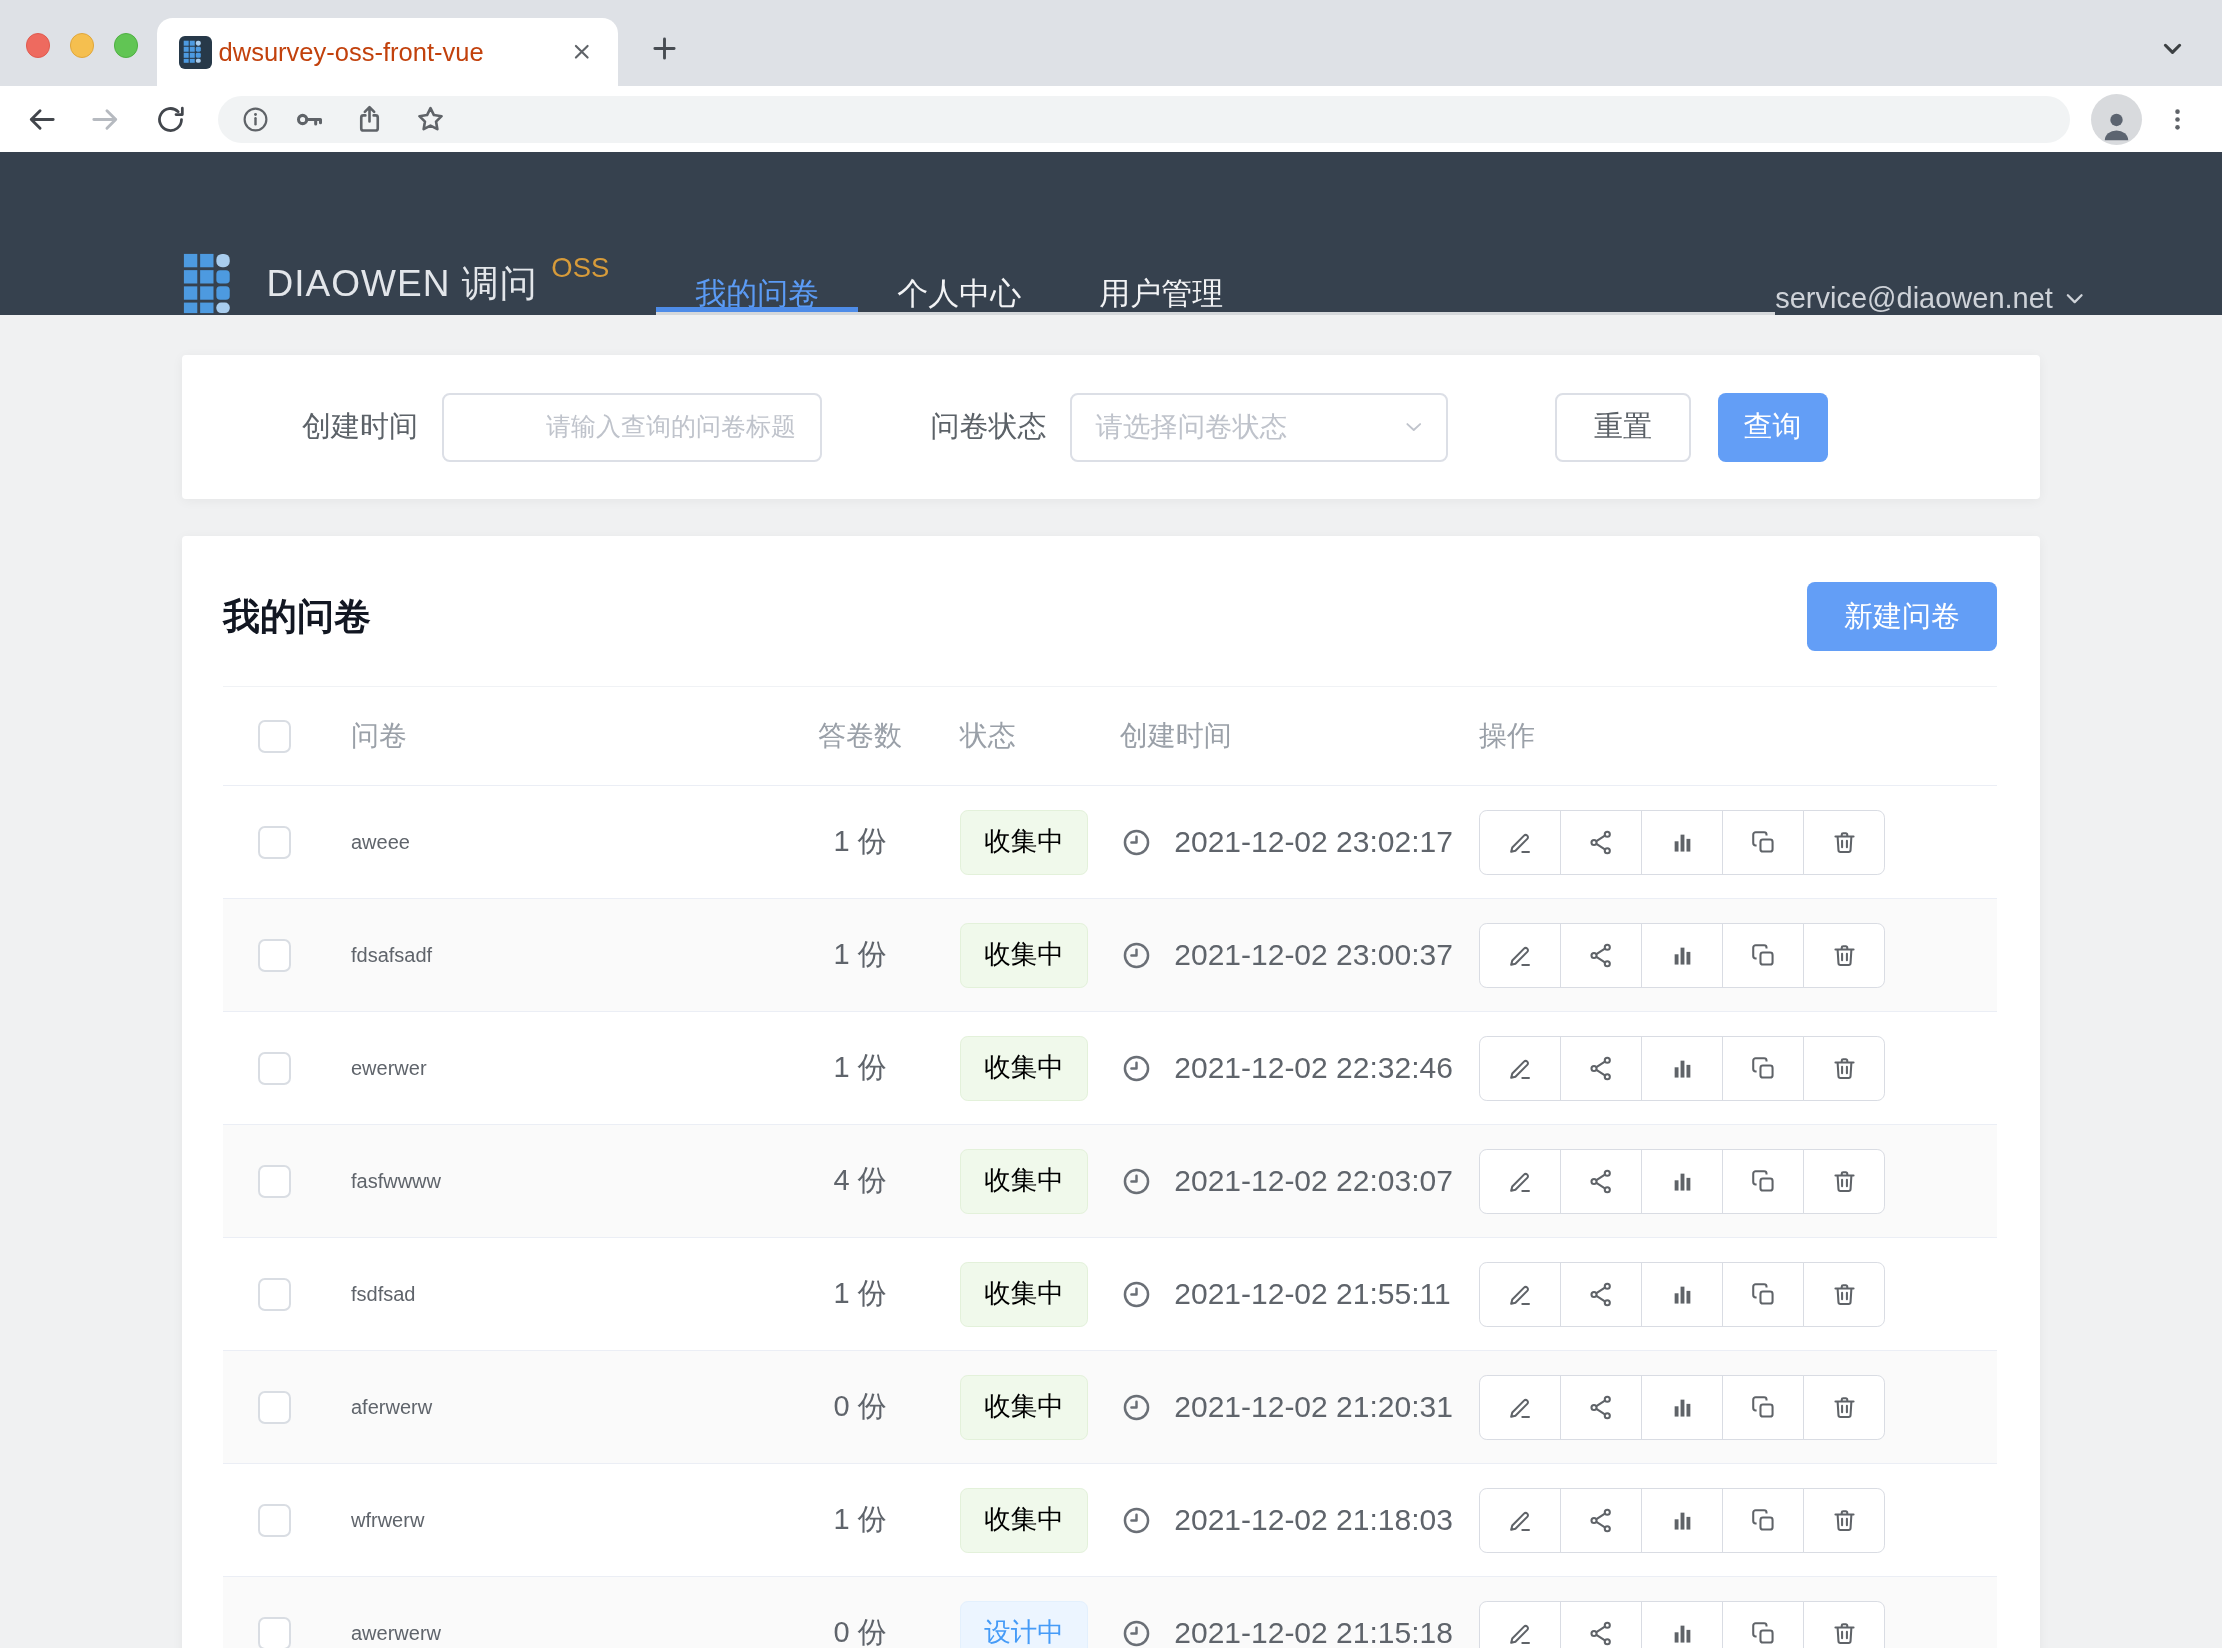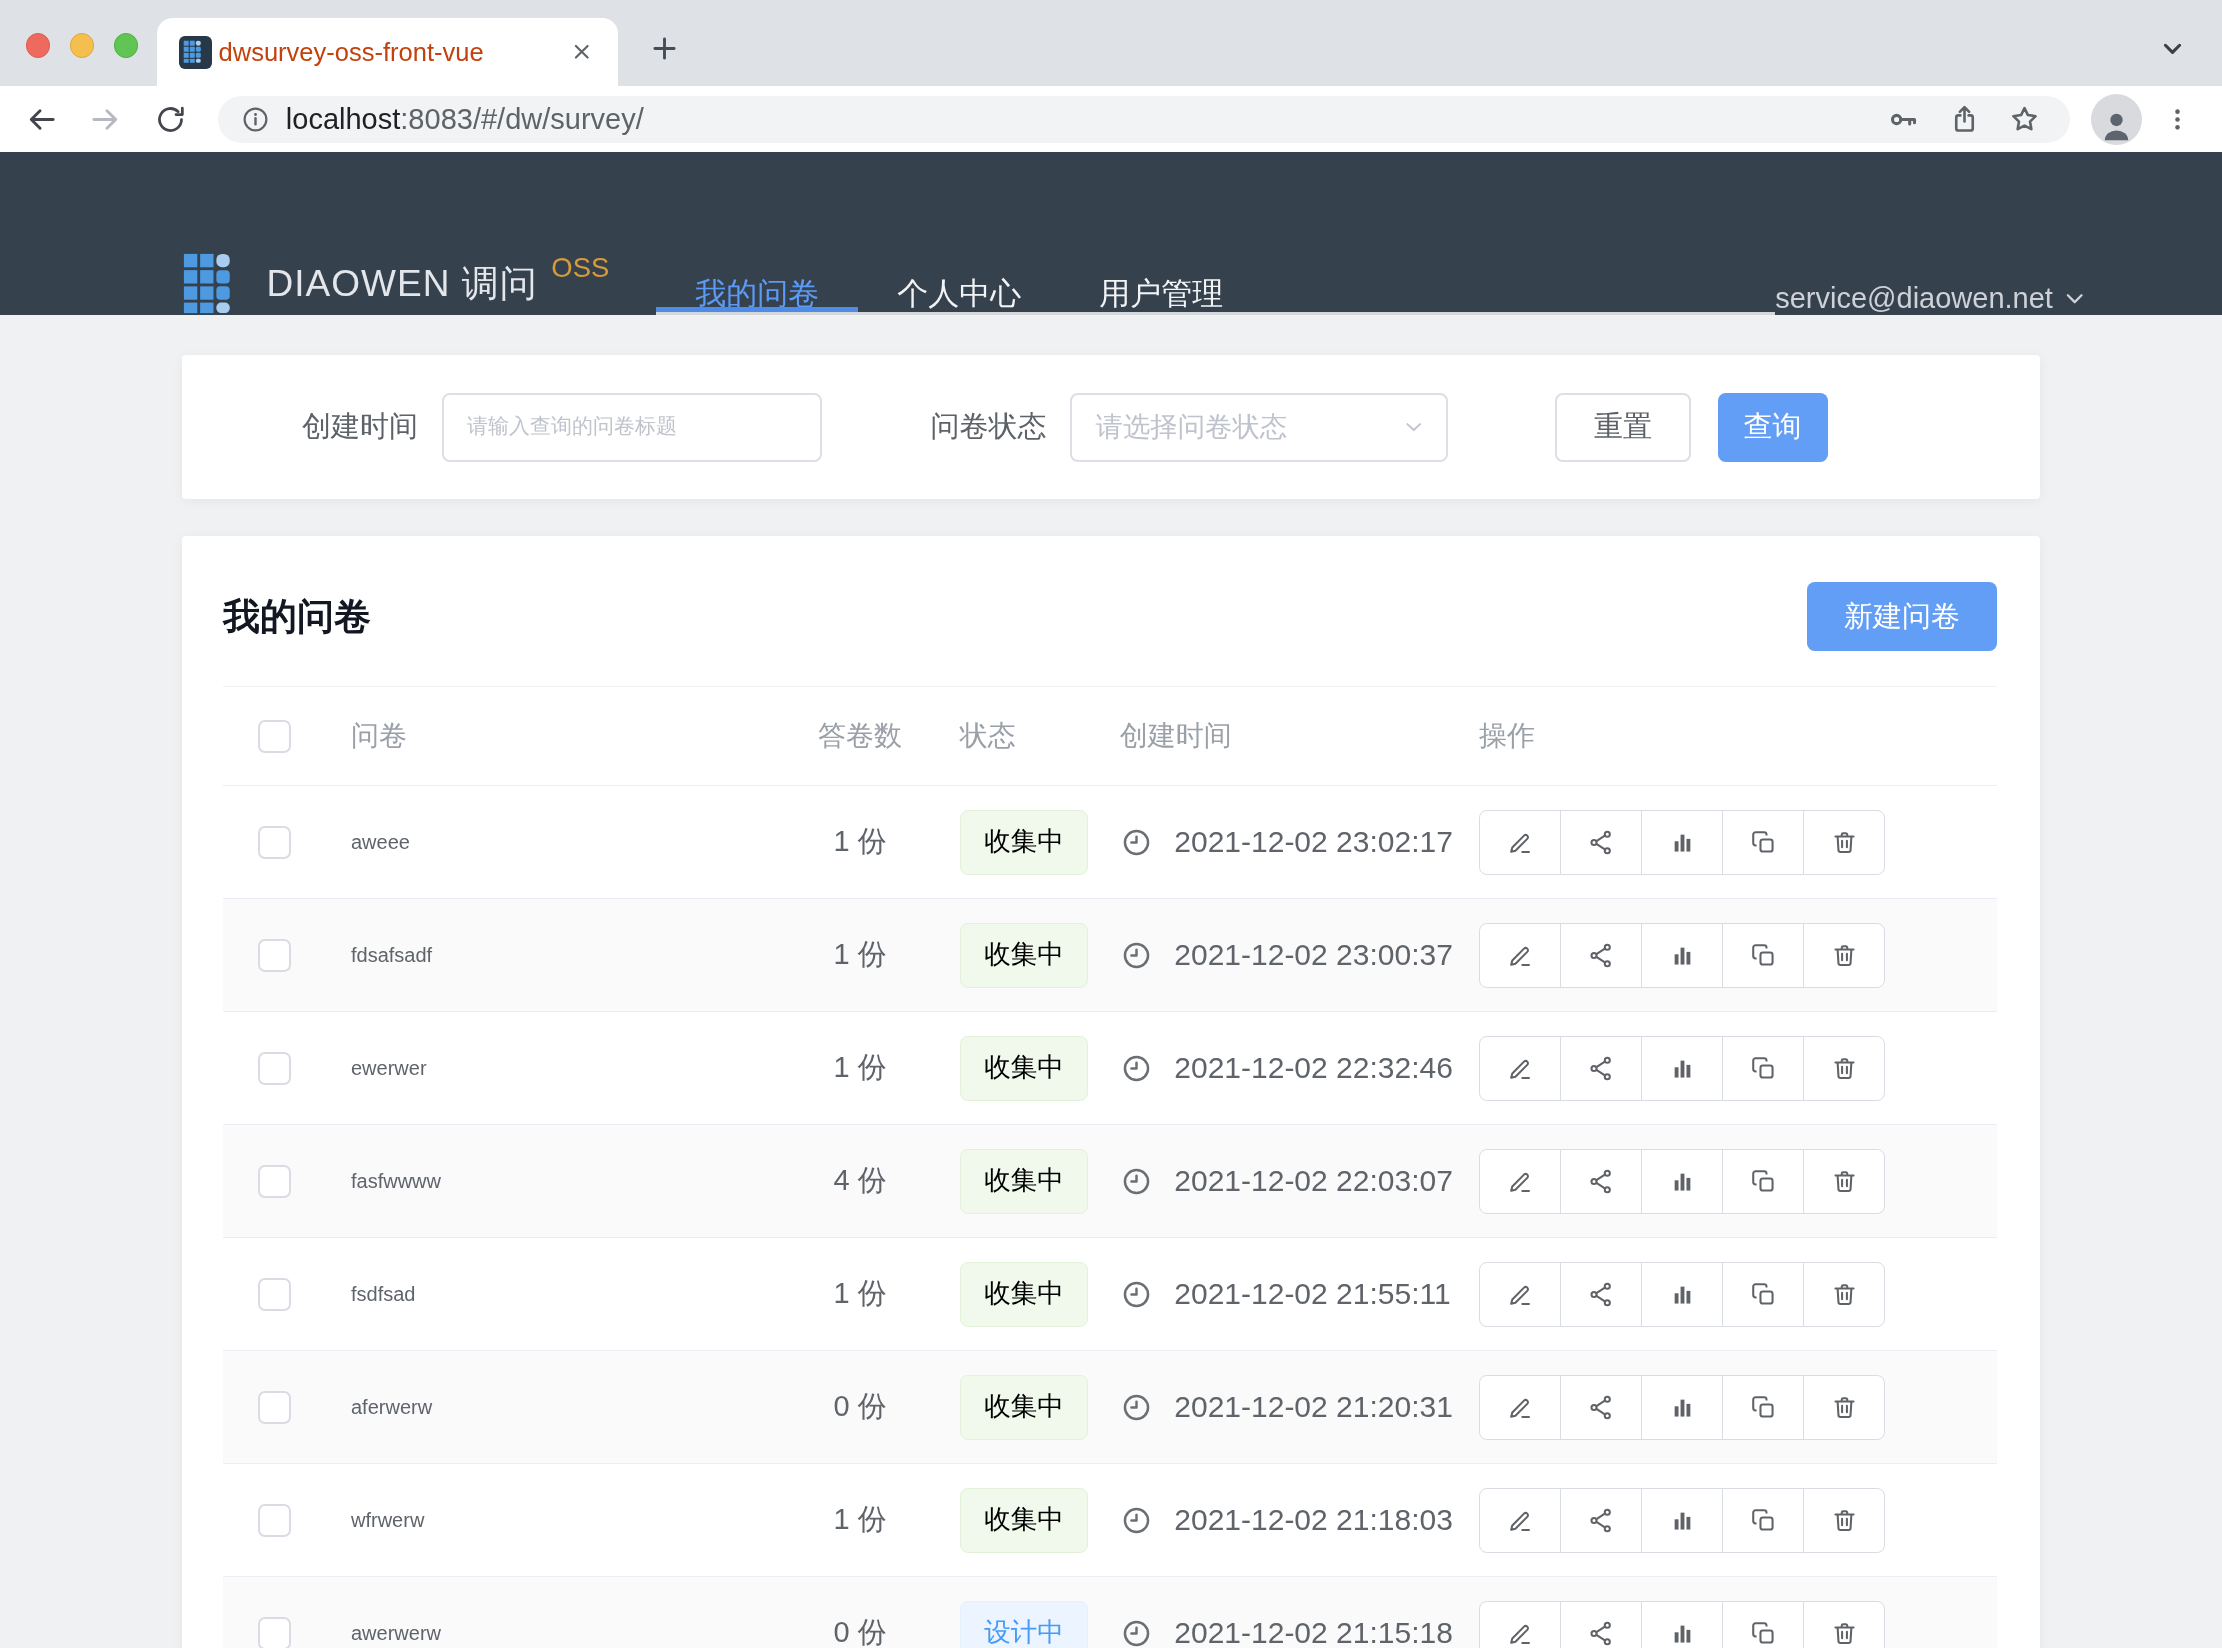--- a/index.html
+++ b/index.html
@@ -44,21 +44,21 @@
   .usermenu{margin-left:auto;margin-right:184px;display:flex;align-items:center;gap:8px;}
   .useremail{font-size:29px;color:#ced2d8;white-space:nowrap;}
 
   
   .pagebody{position:absolute;left:0;top:315px;width:2223px;height:1334px;background:#f0f1f2;overflow:hidden;}
   .card{background:#fff;border-radius:3.9px;box-shadow:0 2px 11.8px rgba(0,0,0,.05);margin:0 183px 0 182px;}
   .filter-card{margin-top:40px;height:144px;display:flex;align-items:center;}
   .f-label{font-size:29px;color:#5c6268;white-space:nowrap;}
   .f-label.first{margin-left:120px;}
   .f-input{margin-left:23.5px;width:380px;height:69px;border:2px solid #dcdfe6;border-radius:7.8px;box-sizing:border-box;
-    font-size:21px;color:#606266;padding:0 23.5px;outline:none;font-family:Liberation Mono, monospace;}
+    font-size:25px;color:#606266;padding:0 23.5px;outline:none;font-family:Liberation Serif, serif;text-align:right;}
   .f-input::placeholder{color:#bfc3cb;}
   .f-label.second{margin-left:109px;}
   .f-select{margin-left:23.5px;width:378px;height:69px;border:2px solid #dcdfe6;border-radius:7.8px;box-sizing:border-box;
     display:flex;align-items:center;padding:0 19.6px 0 23.5px;cursor:pointer;}
   .f-select .ph{font-size:27.4px;color:#bfc3cb;flex:1;white-space:nowrap;}
   .btn{height:69px;border-radius:7.8px;font-size:29px;display:flex;align-items:center;justify-content:center;cursor:pointer;box-sizing:border-box;font-family:inherit;border:none;}
   .btn.ghost{width:136px;margin-left:107px;background:#fff;border:2px solid #dcdfe6;color:#5a6066;}
   .btn.primary{width:110px;margin-left:26.5px;background:#639ef6;color:#fff;}
 
   .main-card{margin-top:37px;height:1274px;padding:0 43px 0 41px;box-sizing:border-box;}
@@ -155,21 +155,20 @@
         </svg>
     </div>
     <div class="omnibox">
       <span>
         <svg width="29" height="29" viewBox="0 0 24 24">
             <circle cx="12" cy="12" r="9" stroke="#5f6368" stroke-width="1.8" fill="none"></circle>
             <path d="M12 11v5" stroke="#5f6368" stroke-width="2" stroke-linecap="round"></path>
             <circle cx="12" cy="7.8" r="1.2" fill="#5f6368"></circle>
           </svg>
       </span>
-      <span class="url"><span>localhost</span><span class="rest">:8083/#/dw/survey/</span></span>
       <span class="omni-ic">
         <svg width="33" height="33" viewBox="0 0 24 24">
             <circle cx="7" cy="12" r="3" stroke="#5f6368" stroke-width="2.2" fill="none"></circle>
             <path d="M10 12h10M16.5 12v3.2M20 12v2.4" stroke="#5f6368" stroke-width="2.2" stroke-linecap="round"></path>
           </svg>
       </span>
       <span class="omni-ic">
         <svg width="33" height="33" viewBox="0 0 24 24">
             <path d="M9 9H7.5A1.5 1.5 0 0 0 6 10.5v8A1.5 1.5 0 0 0 7.5 20h9a1.5 1.5 0 0 0 1.5-1.5v-8A1.5 1.5 0 0 0 16.5 9H15" stroke="#5f6368" stroke-width="1.9" fill="none" stroke-linecap="round"></path>
             <path d="M12 13.5V3.5M8.6 6.4L12 3l3.4 3.4" stroke="#5f6368" stroke-width="1.9" fill="none" stroke-linecap="round" stroke-linejoin="round"></path>

